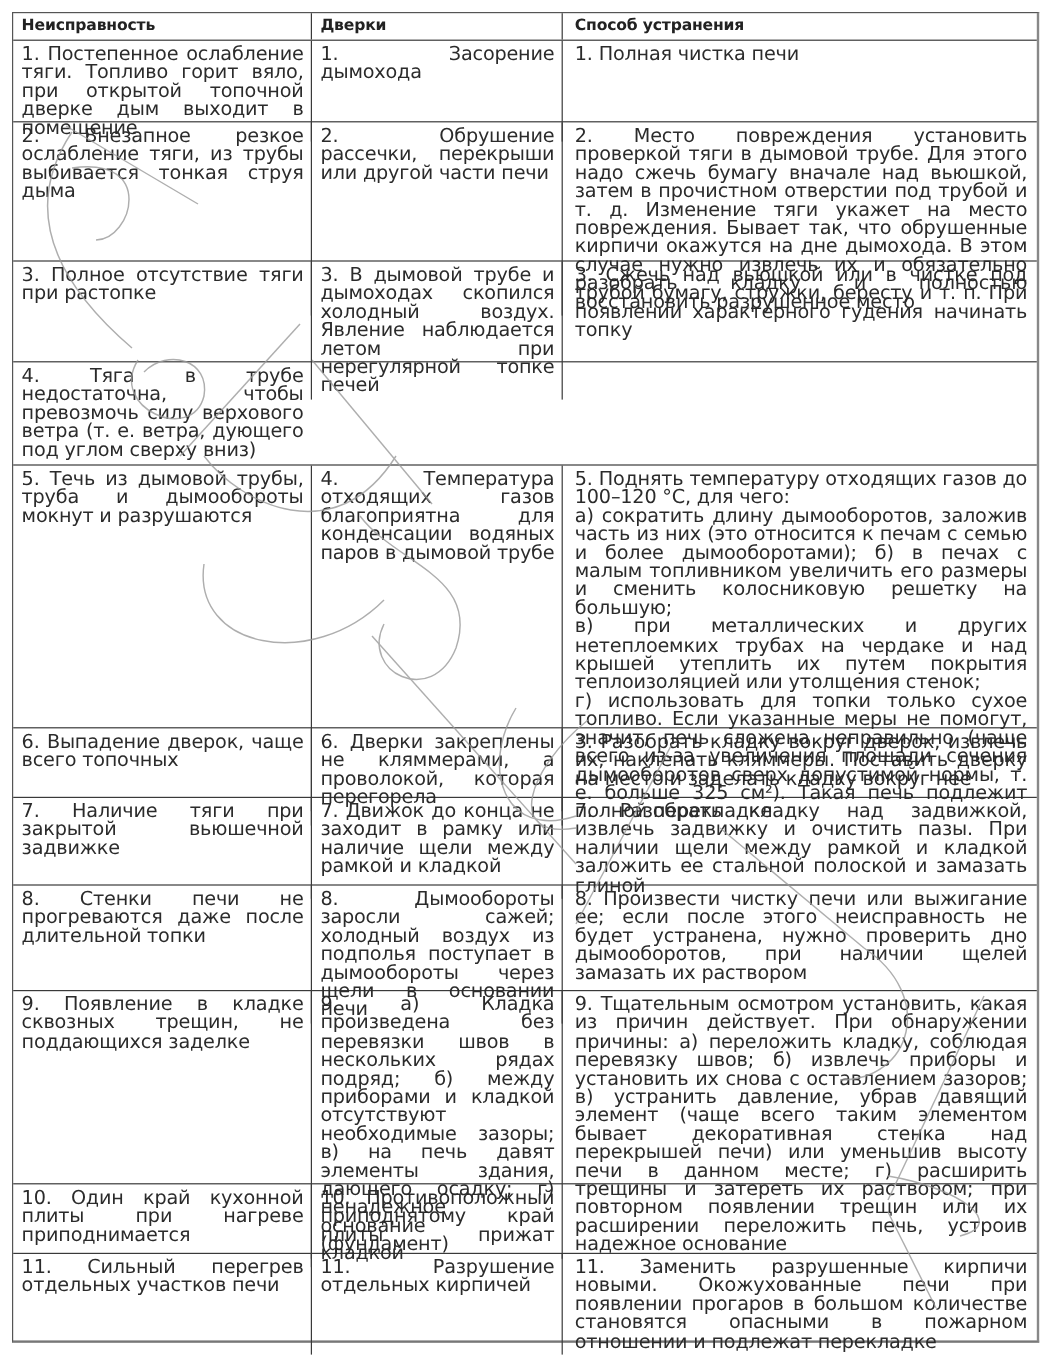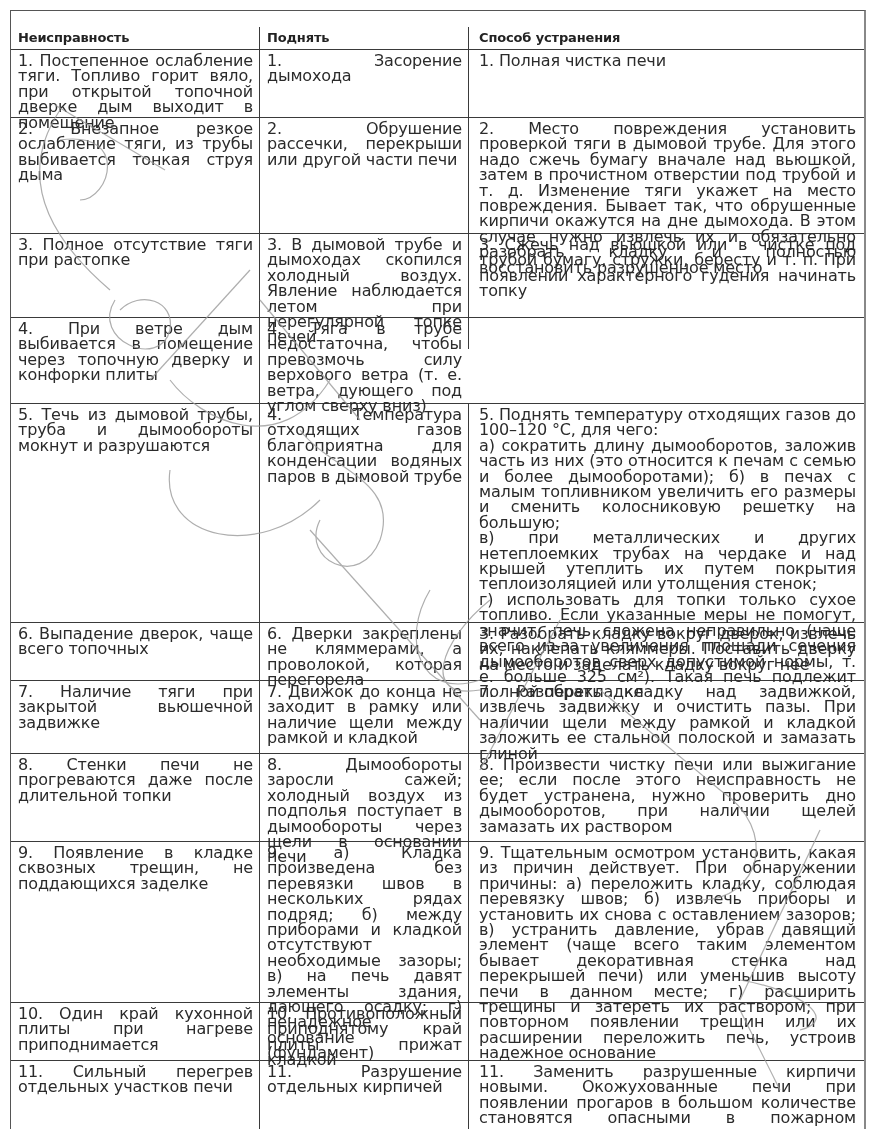--- a/index.html
+++ b/index.html
@@ -4,36 +4,36 @@
   <style>
     html, body { margin: 0; padding: 0; background: #ffffff; }
     body { width: 878px; height: 1129px; position: relative; overflow: hidden;
            font-family: "DejaVu Sans", sans-serif; color: #2b2b2b; }
     .table {
       position: absolute; left: 10px; top: 10px; width: 856px;
       border: 1.5px solid #555; border-bottom: 2px solid #777; border-right: 2px solid #888;
       box-sizing: border-box;
     }
     .row { display: grid; grid-template-columns: 248px 209px 1fr; border-top: 1.3px solid #3a3a3a; box-sizing: border-box; }
-    .row.header { border-top: none; margin-top: 16px; }
+    .row.header { border-top: none; }
     .cell { padding: 3px 6px 4px 7px; font-size: 16px; line-height: 15.4px; box-sizing: border-box;
             text-align: justify; letter-spacing: -0.15px; }
     .cell + .cell { border-left: 1.3px solid #3a3a3a; }
     .header .cell { font-weight: bold; font-size: 13px; padding-top: 3px; padding-bottom: 3px; height: 22px; text-align: left; color: #222; }
     .c3 { padding-left: 10px; padding-right: 8px; }
     .pre { white-space: pre-line; }
     .watermark { position: absolute; left: 0; top: 0; width: 878px; height: 1129px; pointer-events: none; }
   </style>
 </head>
 <body>
 
 <div class="table">
   <div class="row header">
     <div class="cell">Неисправность</div>
-    <div class="cell">Поднять</div>
+    <div class="cell">Дверки</div>
     <div class="cell c3">Способ устранения</div>
   </div>
 
   <div class="row" style="height:68px">
     <div class="cell">1. Постепенное ослабление тяги. Топливо горит вяло, при открытой топочной дверке дым выходит в помещение</div>
     <div class="cell">1. Засорение дымохода</div>
     <div class="cell c3">1. Полная чистка печи</div>
   </div>
 
   <div class="row" style="height:116px">
@@ -42,21 +42,20 @@
     <div class="cell c3">2. Место повреждения установить проверкой тяги в дымовой трубе. Для этого надо сжечь бумагу вначале над вьюшкой, затем в прочистном отверстии под трубой и т. д. Изменение тяги укажет на место повреждения. Бывает так, что обрушенные кирпичи окажутся на дне дымохода. В этом случае нужно извлечь их и обязательно разобрать кладку и полностью восстановить разрушенное место</div>
   </div>
 
   <div class="row" style="height:84px">
     <div class="cell">3. Полное отсутствие тяги при растопке</div>
     <div class="cell">3. В дымовой трубе и дымоходах скопился холодный воздух. Явление наблюдается летом при нерегулярной топке печей</div>
     <div class="cell c3">3. Сжечь над вьюшкой или в чистке под трубой бумагу, стружки, бересту и т. п. При появлении характерного гудения начинать топку</div>
   </div>
 
   <div class="row" style="height:86px">
-    <div class="cell">4. При ветре дым выбивается в помещение через топочную дверку и конфорки плиты</div>
     <div class="cell">4. Тяга в трубе недостаточна, чтобы превозмочь силу верхового ветра (т. е. ветра, дующего под углом сверху вниз)</div>
   </div>
 
   <div class="row" style="height:219px">
     <div class="cell">5. Течь из дымовой трубы, труба и дымообороты мокнут и разрушаются</div>
     <div class="cell">4. Температура отходящих газов благоприятна для конденсации водяных паров в дымовой трубе</div>
     <div class="cell c3 pre">5. Поднять температуру отходящих газов до 100–120 °С, для чего:
 а) сократить длину дымооборотов, заложив часть из них (это относится к печам с семью и более дымооборотами); б) в печах с малым топливником увеличить его размеры и сменить колосниковую решетку на большую;
 в) при металлических и других нетеплоемких трубах на чердаке и над крышей утеплить их путем покрытия теплоизоляцией или утолщения стенок;
 г) использовать для топки только сухое топливо. Если указанные меры не помогут, значит, печь сложена неправильно (чаще всего из-за увеличения площади сечения дымооборотов сверх допустимой нормы, т. е. больше 325 см²). Такая печь подлежит полной перекладке</div>

